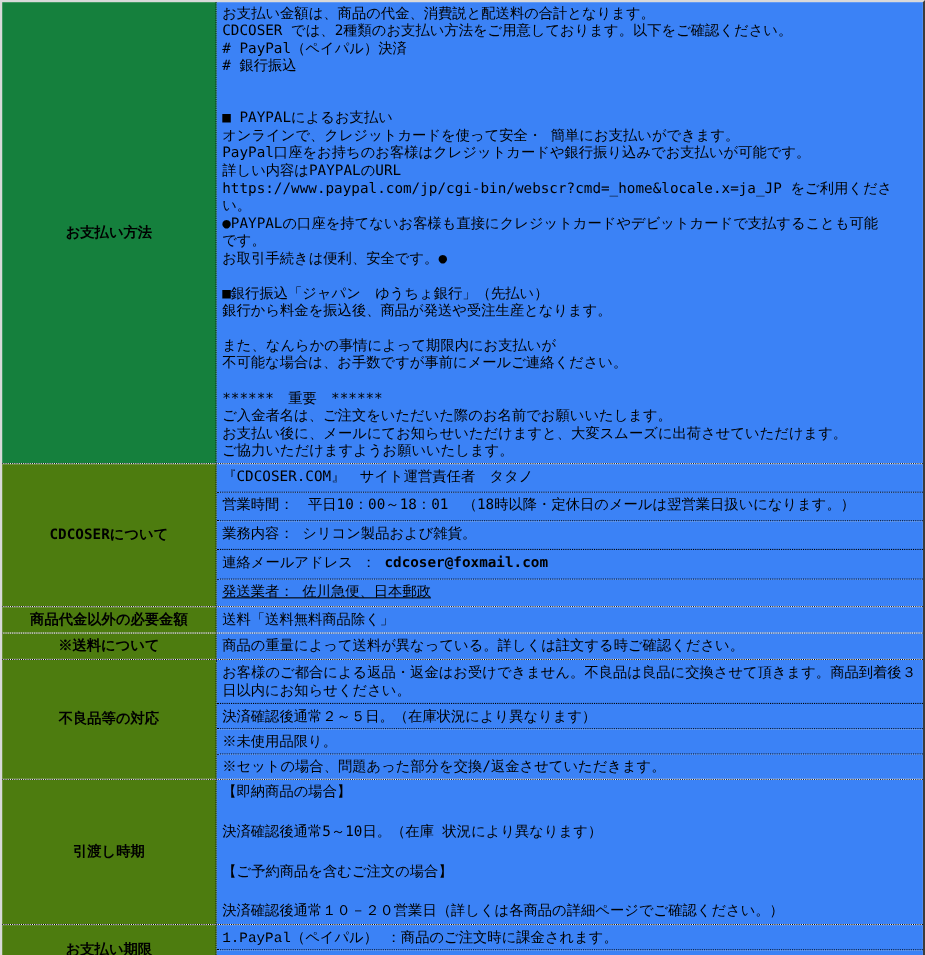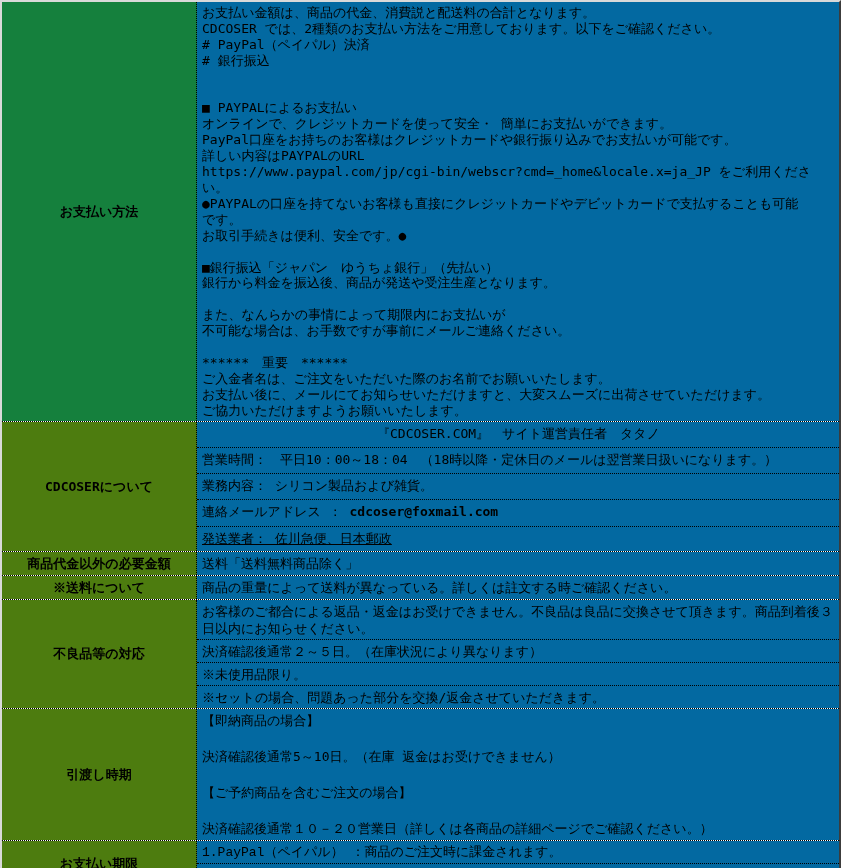--- a/index.html
+++ b/index.html
@@ -47,21 +47,21 @@
 
   .content-col {
     flex: 1 1 auto;
     display: flex;
     flex-direction: column;
     min-width: 0;
   }
 
   .cell {
     border-bottom: 1px dotted #000000;
-    background: #0369a1;
+    background: #3b82f6;
     padding: 3px 4px 2px 5px;
     white-space: pre-wrap;
     word-break: break-all;
     line-height: 17px;
     flex: 1 1 auto;
   }
   .cell:last-child { border-bottom: none; }
 
   .cell .line { min-height: 1em; }
 
@@ -73,22 +73,22 @@
 <div class="guide-table" id="guide-table">
     <div class="t-row header-white">
       <div class="header-cell">お支払い方法</div>
       <div class="content-col">
         <div class="cell" style="line-height: 15.9px;"><div class="line">お支払い金額は、商品の代金、消費説と配送料の合計となります。</div><div class="line">CDCOSER では、2種類のお支払い方法をご用意しております。以下をご確認ください。</div><div class="line"># PayPal（ペイパル）決済</div><div class="line"># 銀行振込</div><div class="line">&nbsp;</div><div class="line">&nbsp;</div><div class="line">■ PAYPALによるお支払い</div><div class="line">オンラインで、クレジットカードを使って安全・ 簡単にお支払いができます。</div><div class="line">PayPal口座をお持ちのお客様はクレジットカードや銀行振り込みでお支払いが可能です。</div><div class="line">詳しい内容はPAYPALのURL</div><div class="line">https://www.paypal.com/jp/cgi-bin/webscr?cmd=_home&amp;locale.x=ja_JP をご利用ください。</div><div class="line">●PAYPALの口座を持てないお客様も直接にクレジットカードやデビットカードで支払することも可能</div><div class="line">です。</div><div class="line">お取引手続きは便利、安全です。●</div><div class="line">&nbsp;</div><div class="line">■銀行振込「ジャパン　ゆうちょ銀行」（先払い）</div><div class="line">銀行から料金を振込後、商品が発送や受注生産となります。</div><div class="line">&nbsp;</div><div class="line">また、なんらかの事情によって期限内にお支払いが</div><div class="line">不可能な場合は、お手数ですが事前にメールご連絡ください。</div><div class="line">&nbsp;</div><div class="line">******　重要　******</div><div class="line">ご入金者名は、ご注文をいただいた際のお名前でお願いいたします。</div><div class="line">お支払い後に、メールにてお知らせいただけますと、大変スムーズに出荷させていただけます。</div><div class="line">ご協力いただけますようお願いいたします。</div></div>
       </div>
     </div>
     <div class="t-row">
       <div class="header-cell">CDCOSERについて</div>
       <div class="content-col">
-        <div class="cell" style="min-height: 26px; text-align: center;"><div class="line">『CDCOSER.COM』　サイト運営責任者　タタノ</div></div>
-        <div class="cell" style="min-height: 26px;"><div class="line">営業時間：　平日10：00～18：04　（18時以降・定休日のメールは翌営業日扱いになります。）</div></div>
+        <div class="cell" style="min-height: 26px;"><div class="line">『CDCOSER.COM』　サイト運営責任者　タタノ</div></div>
+        <div class="cell" style="min-height: 26px;"><div class="line">営業時間：　平日10：00～18：01　（18時以降・定休日のメールは翌営業日扱いになります。）</div></div>
         <div class="cell" style="min-height: 26px;"><div class="line">業務内容： シリコン製品および雑貨。</div></div>
         <div class="cell" style="min-height: 27px;"><span class="">連絡メールアドレス ： </span><span class="bold">cdcoser@foxmail.com</span></div>
         <div class="cell" style="min-height: 24px; text-decoration: underline;"><div class="line">発送業者： 佐川急便、日本郵政</div></div>
       </div>
     </div>
     <div class="t-row">
       <div class="header-cell">商品代金以外の必要金額</div>
       <div class="content-col">
         <div class="cell" style="min-height: 23px;"><div class="line">送料「送料無料商品除く」</div></div>
       </div>
@@ -104,21 +104,21 @@
       <div class="content-col">
         <div class="cell" style="min-height: 35px;"><div class="line">お客様のご都合による返品・返金はお受けできません。不良品は良品に交換させて頂きます。商品到着後３日以内にお知らせください。</div></div>
         <div class="cell" style="min-height: 17px;"><div class="line">決済確認後通常２～５日。（在庫状況により異なります）</div></div>
         <div class="cell" style="min-height: 15px;"><div class="line">※未使用品限り。</div></div>
         <div class="cell" style="min-height: 15px;"><div class="line">※セットの場合、問題あった部分を交換/返金させていただきます。</div></div>
       </div>
     </div>
     <div class="t-row">
       <div class="header-cell">引渡し時期</div>
       <div class="content-col">
-        <div class="cell" style="line-height: 18px;"><div class="line">【即納商品の場合】</div><div class="line">&nbsp;</div><div class="line">決済確認後通常5～10日。（在庫 返金はお受けできません）</div><div class="line">&nbsp;</div><div class="line">【ご予約商品を含むご注文の場合】</div><div class="line">&nbsp;</div><div class="line">決済確認後通常１０－２０営業日（詳しくは各商品の詳細ページでご確認ください。）</div></div>
+        <div class="cell" style="line-height: 18px;"><div class="line">【即納商品の場合】</div><div class="line">&nbsp;</div><div class="line">決済確認後通常5～10日。（在庫 状況により異なります）</div><div class="line">&nbsp;</div><div class="line">【ご予約商品を含むご注文の場合】</div><div class="line">&nbsp;</div><div class="line">決済確認後通常１０－２０営業日（詳しくは各商品の詳細ページでご確認ください。）</div></div>
       </div>
     </div>
     <div class="t-row">
       <div class="header-cell">お支払い期限</div>
       <div class="content-col">
         <div class="cell" style="min-height: 19px; font-family: Liberation Mono, monospace;"><div class="line">1.PayPal（ペイパル） ：商品のご注文時に課金されます。</div></div>
         <div class="cell" style="min-height: 18px;"><div class="line">2.銀行振込：商品のご注文した後に、5営業日以内に支払。</div></div>
       </div>
     </div>
   </div>

